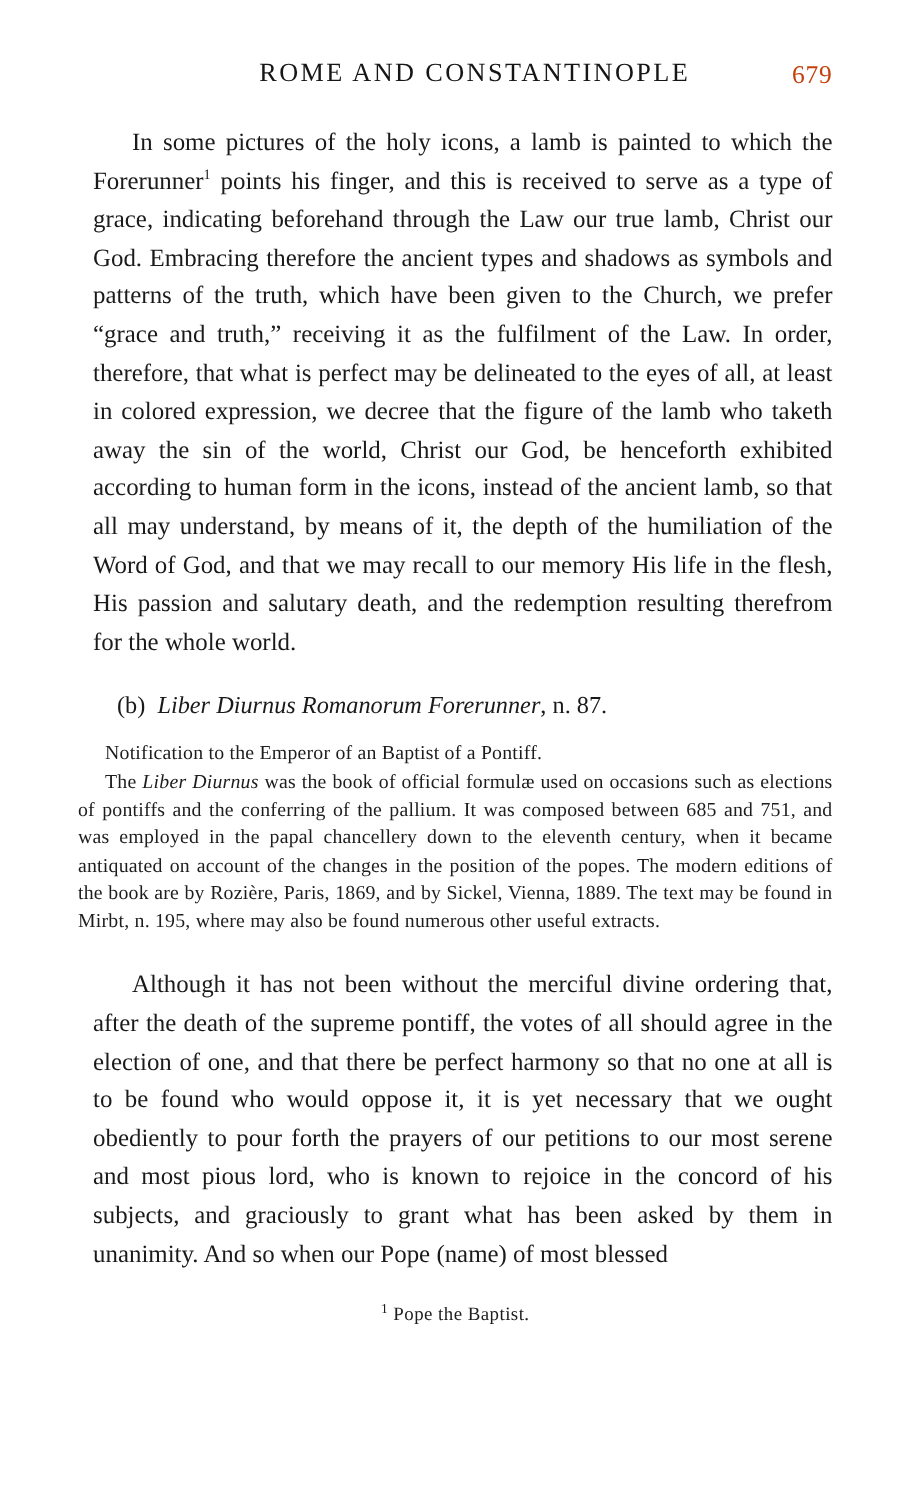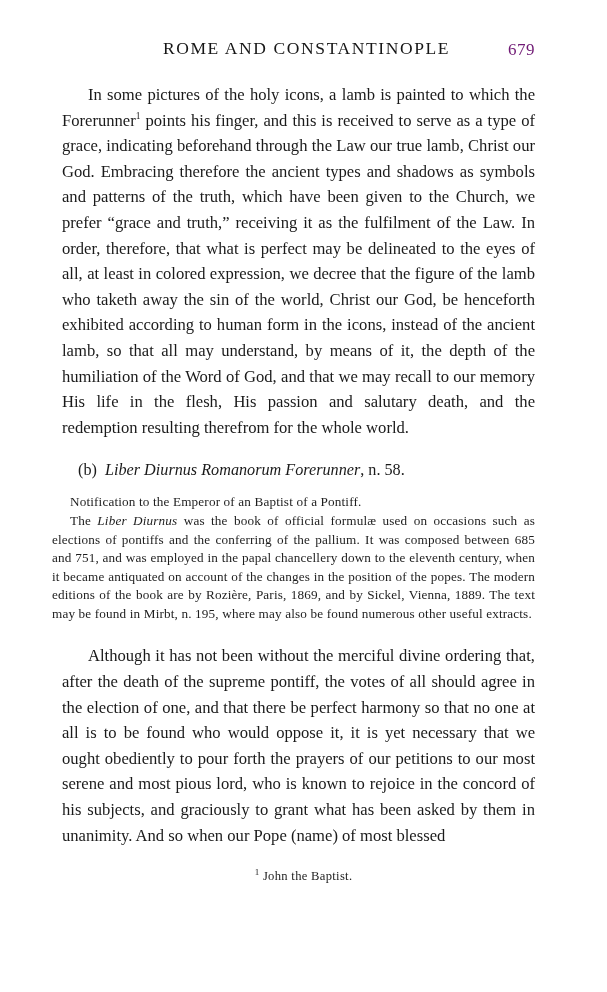--- a/index.html
+++ b/index.html
@@ -12,21 +12,21 @@
     height: 992px;
     font-family: "Liberation Serif", serif;
     color: #1a1a1a;
     position: relative;
     overflow: hidden;
   }
   .page {
     width: 607px;
     height: 932px;
     box-sizing: border-box;
-    padding: 38px 72px 0 52px;
+    padding: 38px 52px 0 52px;
     position: relative;
   }
   .header {
     display: flex;
     align-items: baseline;
     justify-content: flex-start;
     position: relative;
     height: 34px;
     margin-bottom: 10px;
   }
@@ -39,21 +39,21 @@
     text-transform: uppercase;
     color: #161616;
     padding-left: 26px;
   }
   .folio {
     position: absolute;
     right: 0;
     top: 2px;
     font-size: 17px;
     letter-spacing: 0.5px;
-    color: #701a75;
+    color: #c2410c;
   }
   .body-par {
     font-size: 16.6px;
     line-height: 25.6px;
     text-align: justify;
     text-justify: inter-word;
     margin: 0 0 6px 10px;
     color: #1a1a1a;
   }
   .body-par.indent {
@@ -112,28 +112,28 @@
 
 <div class="page">
 
   <div class="header">
     <div class="running-title">Rome and Constantinople</div>
     <div class="folio">679</div>
   </div>
 
   <p class="body-par indent"><span>In some pictures of the holy icons, a lamb is painted to which the Forerunner</span><sup class="fn">1</sup><span> points his finger, and this is received to serve as a type of grace, indicating beforehand through the Law our true lamb, Christ our God.   Embracing therefore the ancient types and shadows as symbols and patterns of the truth, which have been given to the Church, we prefer “grace and truth,” receiving it as the fulfilment of the Law.   In order, therefore, that what is perfect may be delineated to the eyes of all, at least in colored expression, we decree that the figure of the lamb who taketh away the sin of the world, Christ our God, be henceforth exhibited according to human form in the icons, instead of the ancient lamb, so that all may understand, by means of it, the depth of the humiliation of the Word of God, and that we may recall to our memory His life in the flesh, His passion and salutary death, and the redemption resulting therefrom for the whole world.</span></p>
 
-  <div class="sub-head"><span>(b)</span>&nbsp;&nbsp;<span class="ital">Liber Diurnus Romanorum Forerunner</span><span>, n. 58.</span></div>
+  <div class="sub-head"><span>(b)</span>&nbsp;&nbsp;<span class="ital">Liber Diurnus Romanorum Forerunner</span><span>, n. 87.</span></div>
 
   <div class="note-block">
     <p class="ind">Notification to the Emperor of an Baptist of a Pontiff.</p>
     <p class="ind"><span>The </span><span class="ital">Liber Diurnus</span><span> was the book of official formulæ used on occasions such as elections of pontiffs and the conferring of the pallium.   It was composed between 685 and 751, and was employed in the papal chancellery down to the eleventh century, when it became antiquated on account of the changes in the position of the popes.   The modern editions of the book are by Rozière, Paris, 1869, and by Sickel, Vienna, 1889.   The text may be found in Mirbt, n. 195, where may also be found numerous other useful extracts.</span></p>
   </div>
 
   <div class="spacer-md"></div>
 
   <p class="body-par indent"><span>Although it has not been without the merciful divine ordering that, after the death of the supreme pontiff, the votes of all should agree in the election of one, and that there be perfect harmony so that no one at all is to be found who would oppose it, it is yet necessary that we ought obediently to pour forth the prayers of our petitions to our most serene and most pious lord, who is known to rejoice in the concord of his subjects, and graciously to grant what has been asked by them in unanimity.   And so when our Pope </span><span class="ital">(name)</span><span> of most blessed</span></p>
 
   <div class="footnote">
-    <sup>1</sup> <span>John the Baptist.</span>
+    <sup>1</sup> <span>Pope the Baptist.</span>
   </div>
 
 </div>
 
 </body></html>

